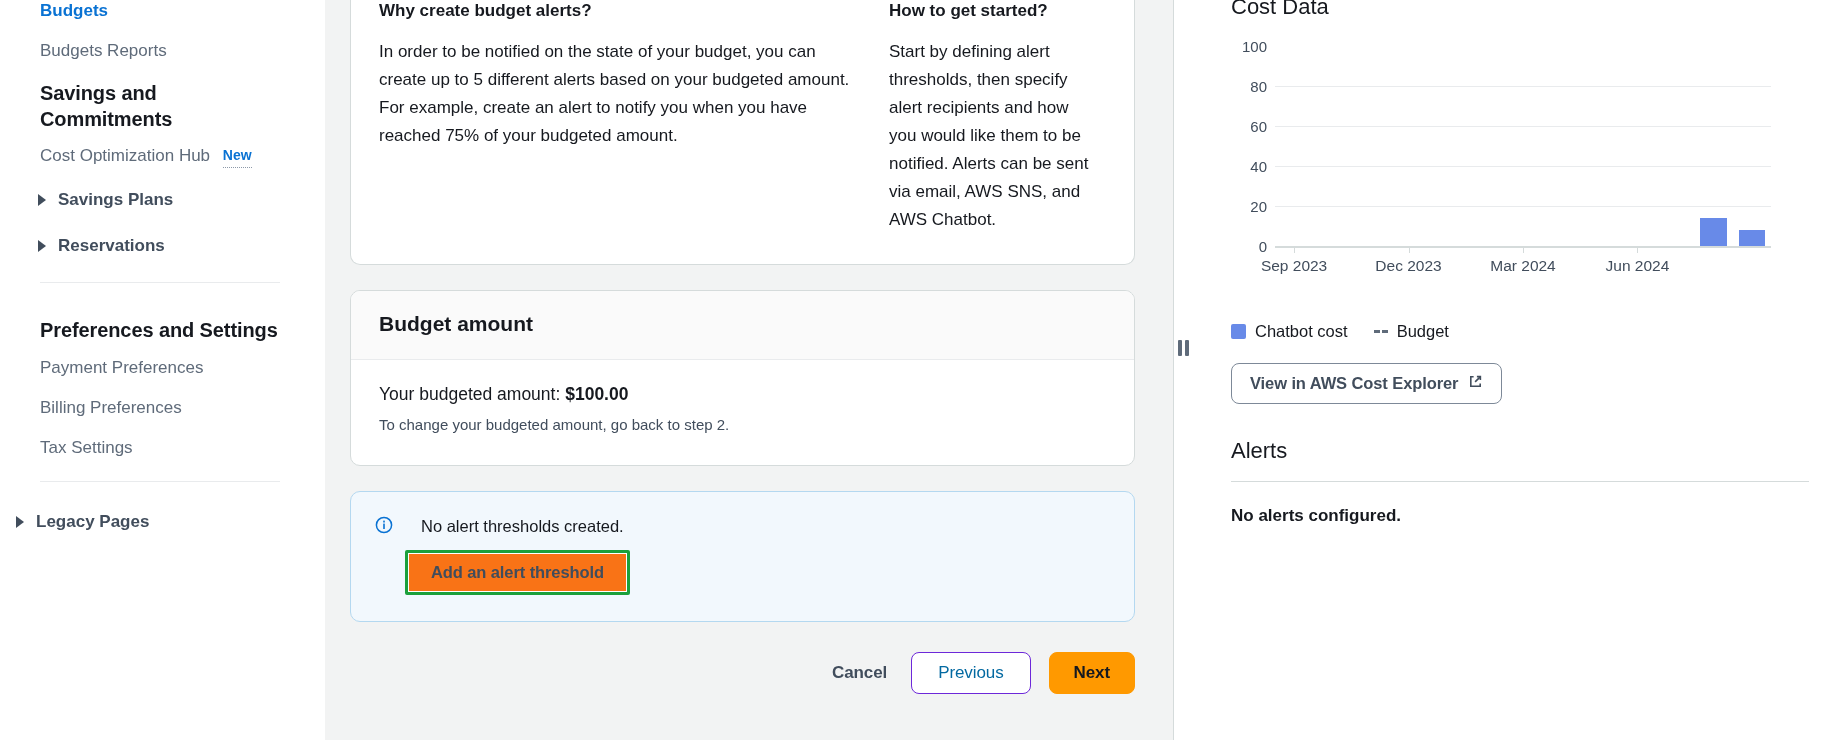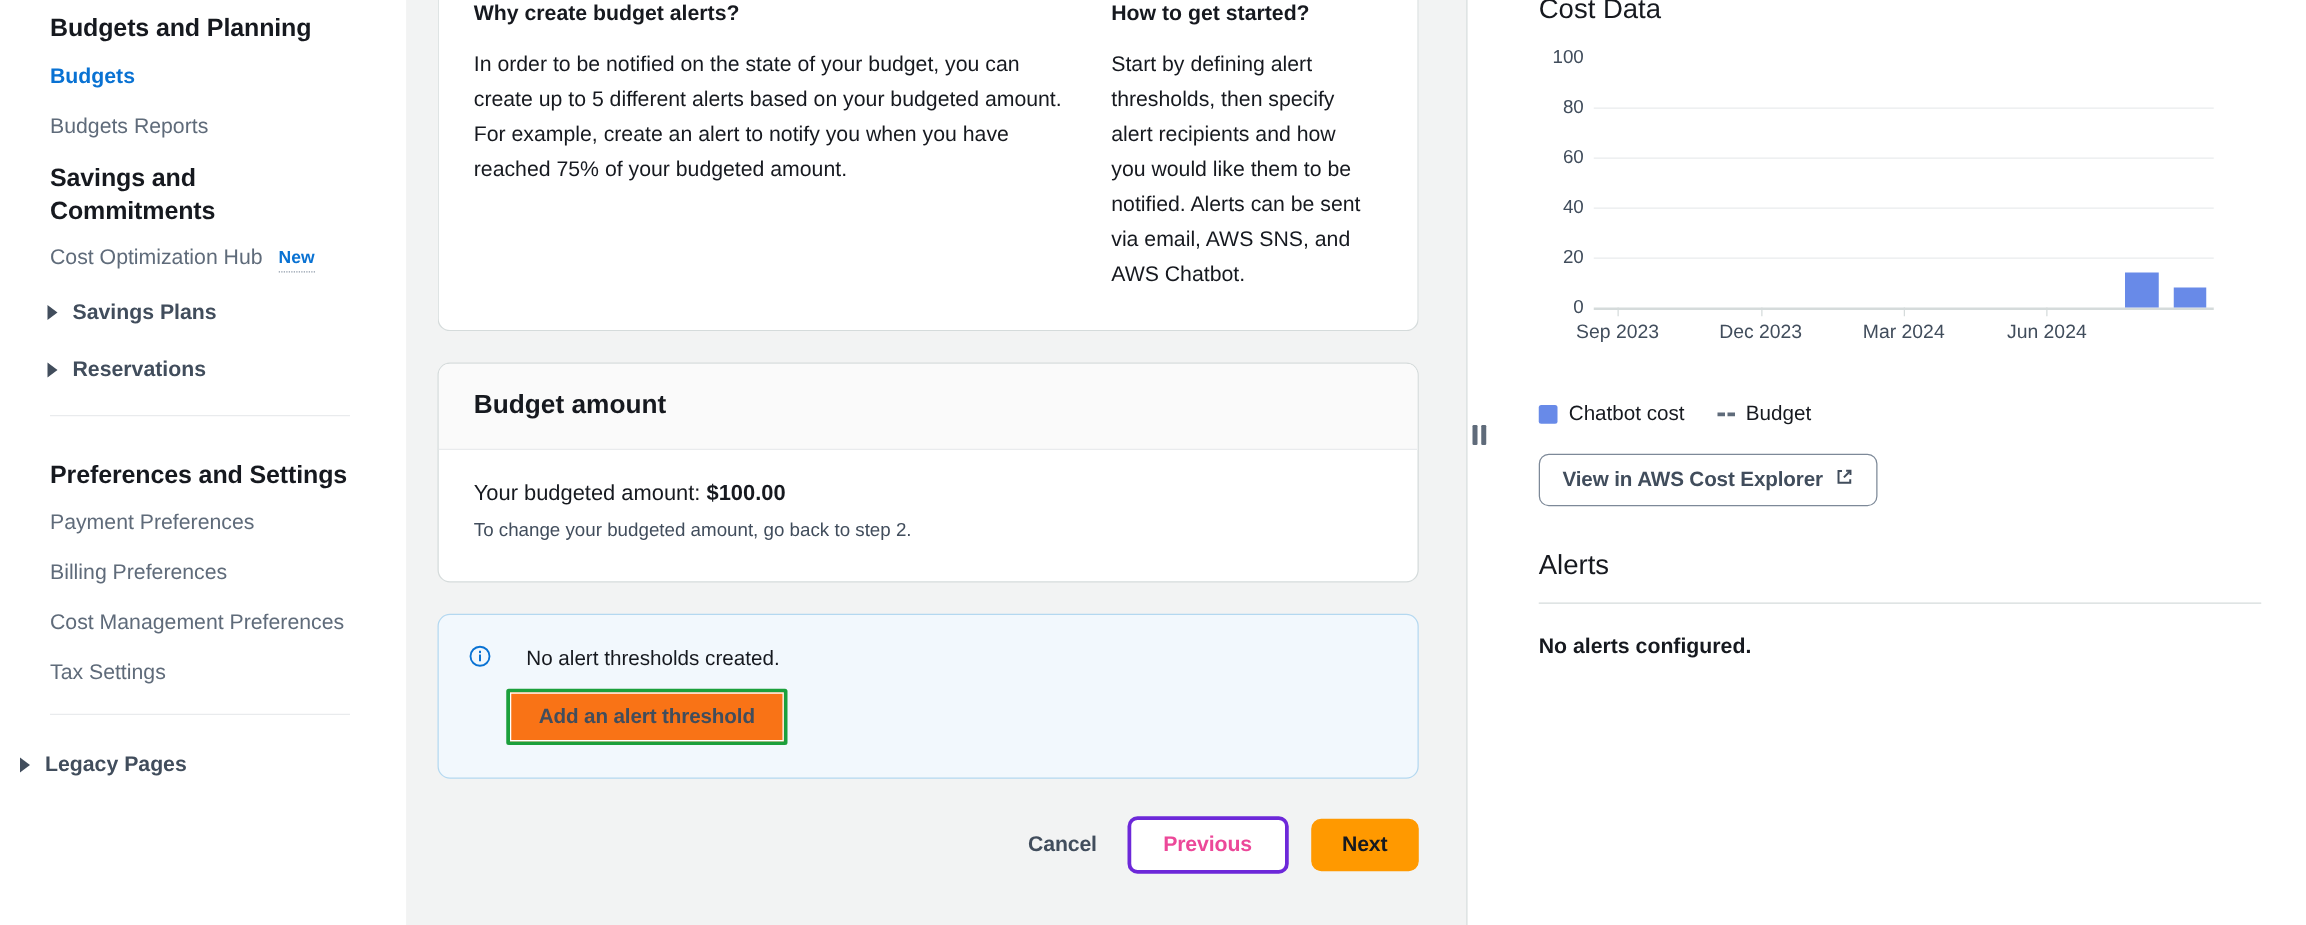--- a/index.html
+++ b/index.html
@@ -252,26 +252,26 @@
     font-family: "Liberation Sans", sans-serif;
     font-size: 17px;
     font-weight: bold;
     color: #414d5c;
     cursor: pointer;
     padding: 10px 6px;
     letter-spacing: -0.1px;
   }
   #previous-btn {
     background: #ffffff;
-    border: 3px solid #6d28d9;
+    border: 1px solid #6d28d9;
     border-radius: 8px;
     font-family: "Liberation Sans", sans-serif;
     font-size: 17px;
-    font-weight: bold;
-    color: #ec4899;
+    font-weight: normal;
+    color: #0369a1;
     cursor: pointer;
     padding: 10px 26px;
     letter-spacing: -0.1px;
   }
   #next-btn {
     background: #ff9900;
     border: 1px solid #ff9900;
     border-radius: 8px;
     font-family: "Liberation Sans", sans-serif;
     font-size: 17px;
@@ -427,21 +427,20 @@
     margin-top: 24px;
   }
 </style>
 </head>
 <body>
 
 <div id="app">
 
   <nav id="sidebar">
 
-    <div class="nav-group-title">Budgets and Planning</div>
 
     <a class="nav-link active">
       <span>Budgets</span>
     </a>
     <a class="nav-link">
       <span>Budgets Reports</span>
     </a>
 
     <div class="nav-group-title two-line" style="width:180px;">Savings and Commitments</div>
 
@@ -461,23 +460,20 @@
 
     <div class="nav-divider"></div>
 
     <div class="nav-group-title">Preferences and Settings</div>
 
     <a class="nav-link">
       <span>Payment Preferences</span>
     </a>
     <a class="nav-link">
       <span>Billing Preferences</span>
-    </a>
-    <a class="nav-link">
-      <span>Cost Management Preferences</span>
     </a>
     <a class="nav-link" style="margin-bottom:22px;">
       <span>Tax Settings</span>
     </a>
 
     <div class="nav-divider" style="margin-bottom:30px;"></div>
 
     <div class="nav-expandable root">
       <span class="caret"></span>
       <span>Legacy Pages</span>

